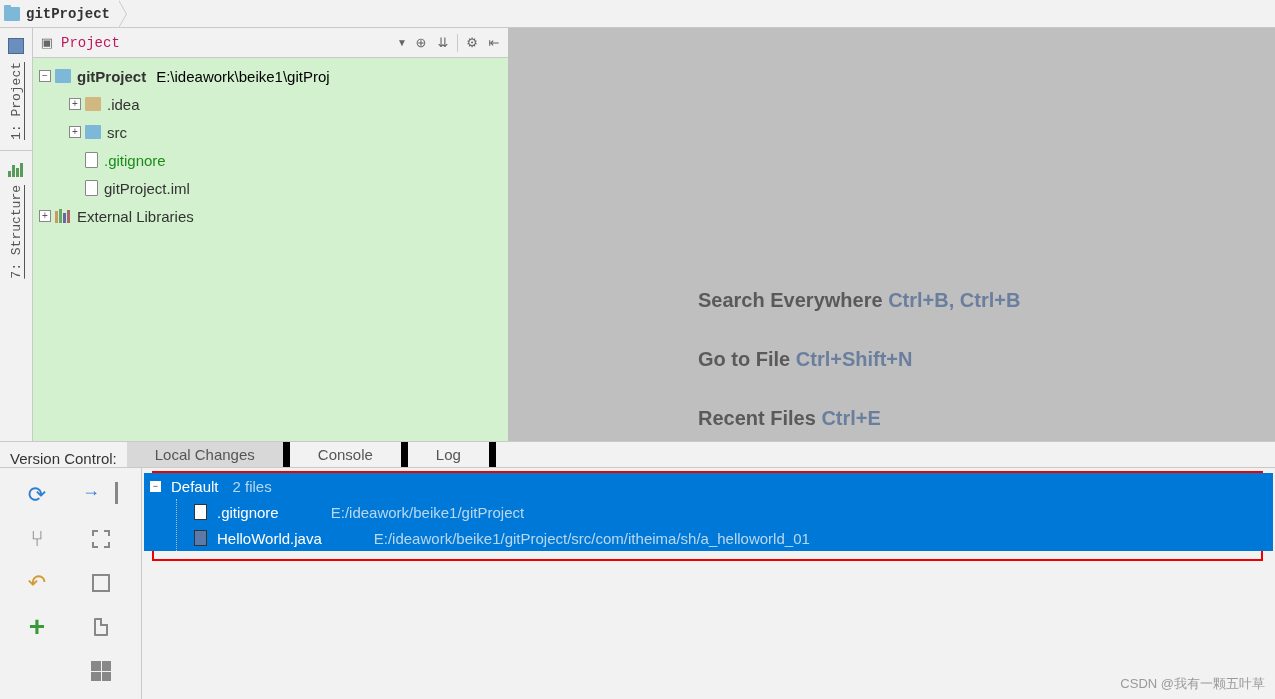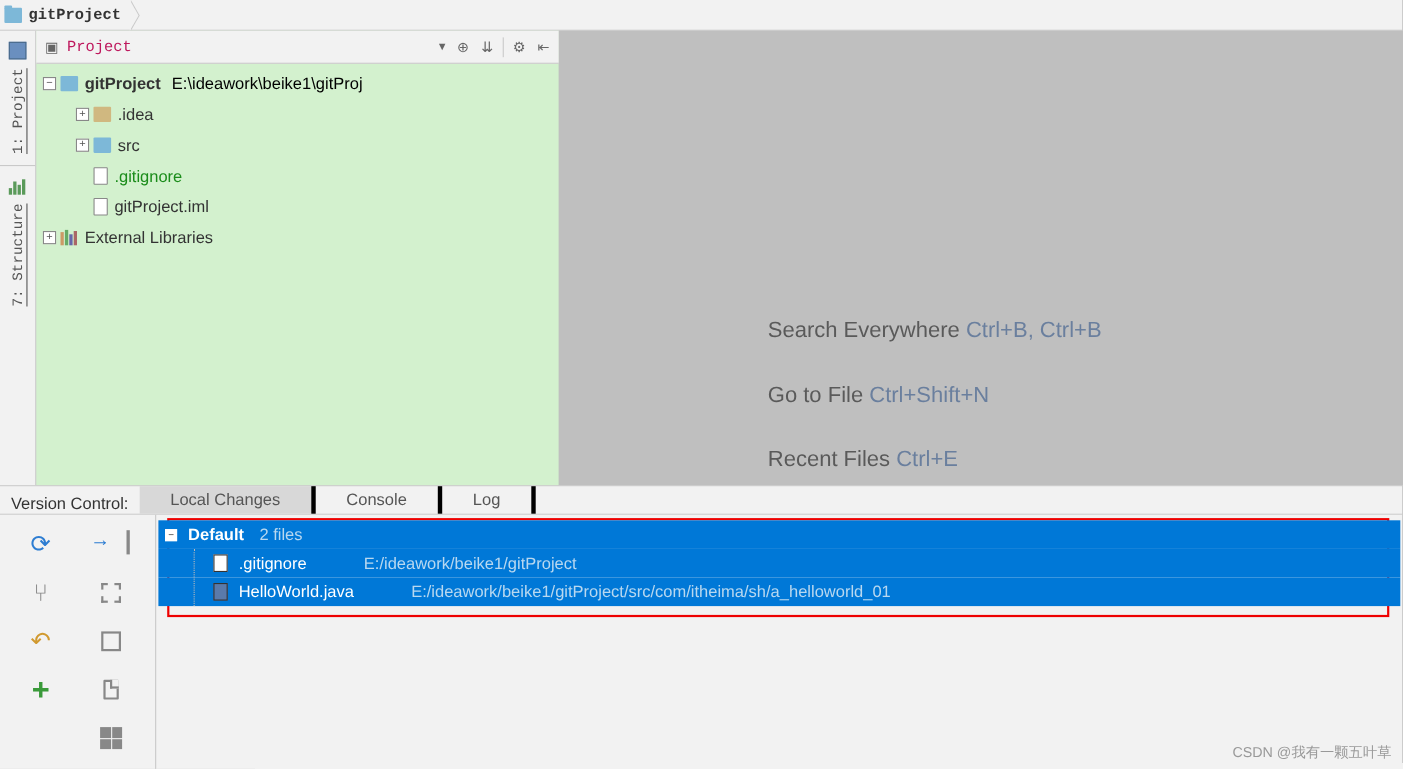--- a/index.html
+++ b/index.html
@@ -54,28 +54,28 @@
 .lib-icon span:nth-child(1) { height: 12px; background: #c96; }
 .lib-icon span:nth-child(2) { height: 14px; background: #6a6; }
 .lib-icon span:nth-child(3) { height: 10px; background: #66a; }
 .lib-icon span:nth-child(4) { height: 13px; background: #a66; }
 .tree-name-bold { font-weight: bold; }
 .tree-name-green { color: #1a8c1a; }
 .tree-path { color: #000000; margin-left: 10px; }
 
 
 .editor-area { flex: 1; background: #bfbfbf; display: flex; flex-direction: column; justify-content: flex-end; padding-bottom: 0; padding-left: 190px; font-size: 20px; color: #5a5a5a; }
-.hint-row { margin-bottom: 36px; }
+.hint-row { margin-bottom: 36px; font-weight: bold; }
 .hint-row:last-child { margin-bottom: 11px; }
 .key { color: #6a7f9e; }
 
 
 .vc-tabs { height: 27px; background: #f2f2f2; border-top: 1px solid #c9c9c9; border-bottom: 1px solid #c9c9c9; display: flex; align-items: stretch; font-size: 15px; }
 .vc-label { padding: 16px 10px; display: flex; align-items: center; }
-.vc-tab { padding: 0 28px; display: flex; align-items: center; border-right: 4px solid #000000; color: #555; }
+.vc-tab { padding: 0 28px; display: flex; align-items: center; border-right: 7px solid #000000; color: #555; }
 .vc-tab.active { background: #d8d8d8; }
 .vc-tab:first-of-type { border-left: 1px solid #c9c9c9; }
 
 
 .bottom-panel { display: flex; height: 231px; background: #f2f2f2; }
 .vc-toolbar { width: 142px; display: flex; flex-wrap: wrap; align-content: flex-start; padding: 8px 8px; gap: 6px; border-right: 1px solid #c9c9c9; }
 .tb-btn { width: 58px; height: 38px; display: flex; align-items: center; justify-content: center; font-size: 22px; color: #666; }
 .tb-refresh { color: #2d7dd2; }
 .tb-plus { color: #3a9a3a; font-size: 28px; font-weight: bold; }
 .tb-revert { color: #d19a30; }
@@ -88,21 +88,21 @@
 .tb-squares span { background: #888; }
 .tb-arrowbox { position: relative; }
 .tb-arrowbox .arrow-l { color: #2d7dd2; font-size: 18px; position: absolute; left: 10px; top: 4px; }
 .tb-arrowbox .bar-r { position: absolute; right: 12px; top: 6px; width: 3px; height: 22px; background: #888; }
 
 .changes-area { flex: 1; padding: 0; position: relative; }
 .red-box { position: absolute; top: 3px; left: 10px; right: 12px; height: 90px; border: 2px solid #e00; }
 .changelist { position: absolute; top: 5px; left: 2px; right: 2px; }
 .cl-header { background: #0078d7; color: #fff; height: 26px; display: flex; align-items: center; padding-left: 6px; font-size: 15px; }
 .cl-toggle { width: 11px; height: 11px; border: 1px solid #fff; background: #fff; color: #333; display: inline-flex; align-items: center; justify-content: center; font-size: 9px; margin-right: 10px; }
-.cl-name { font-weight: bold; margin-right: 14px; }
+.cl-name { font-weight: normal; margin-right: 14px; }
 .cl-count { color: #b8d8f0; }
 .cl-item { background: #0078d7; color: #fff; height: 26px; display: flex; align-items: center; padding-left: 50px; font-size: 15px; }
 .cl-file-icon { width: 13px; height: 16px; background: #fff; border: 1px solid #333; margin-right: 10px; flex-shrink: 0; }
 .cl-file-icon.java { background: #5a7aaa; }
 .cl-file-name { margin-right: 20px; }
 .cl-file-path { color: #b8d8f0; margin-left: 32px; }
 .cl-guide { position: absolute; left: 32px; top: 26px; width: 1px; height: 52px; border-left: 1px dotted #bbb; z-index: 3; }
 
 .annotation { position: absolute; top: 108px; left: 0; right: 0; text-align: center; font-size: 18px; color: #e00; font-weight: bold; font-family: "SimSun", serif; }
 

